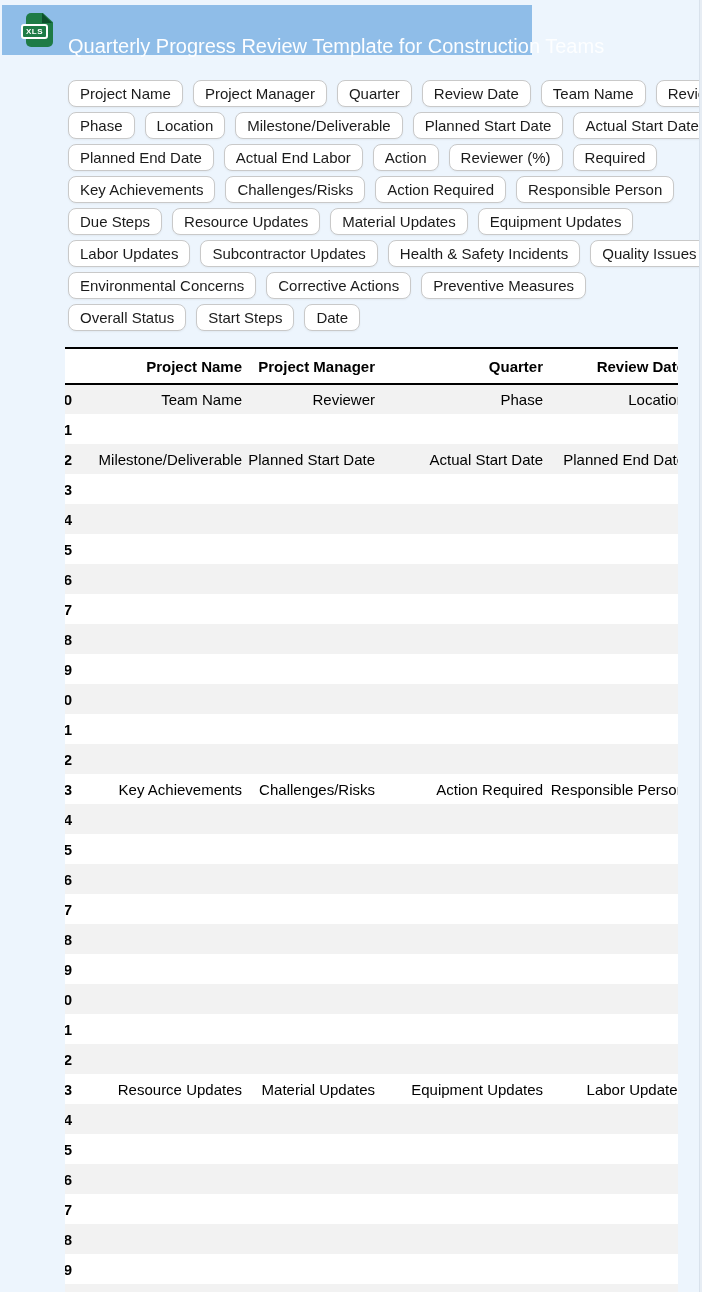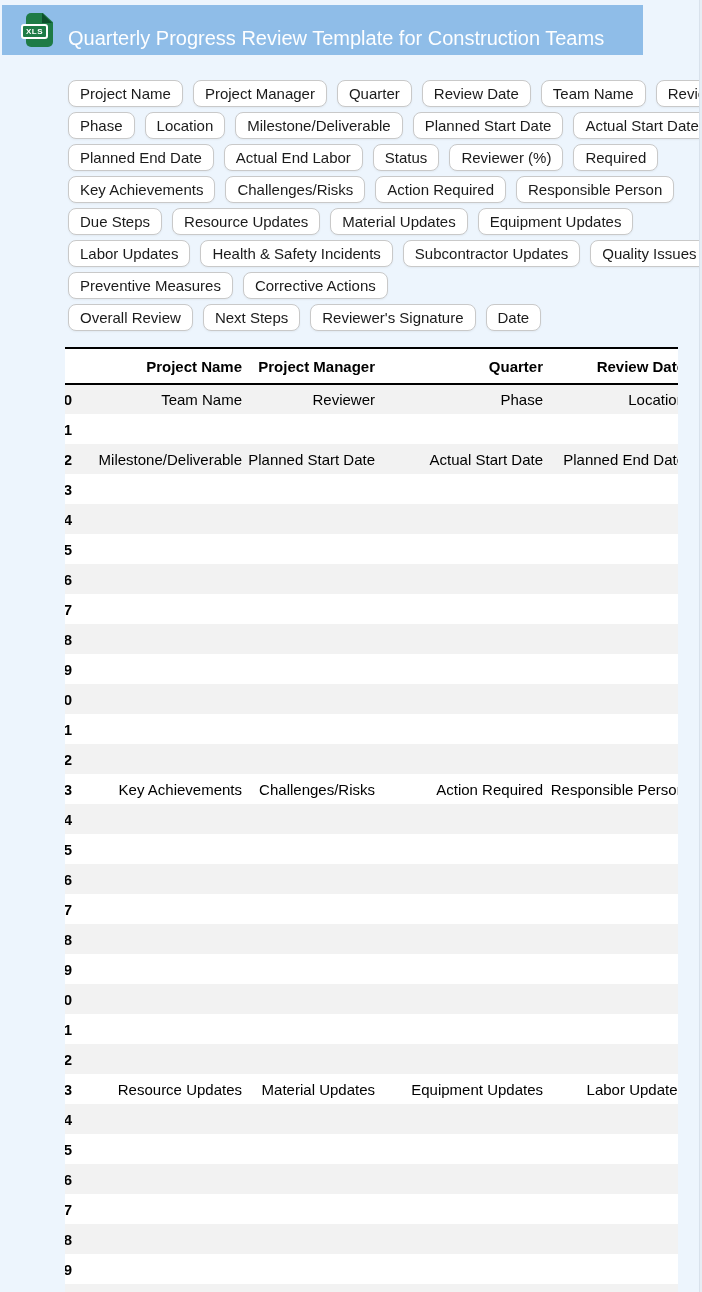--- a/index.html
+++ b/index.html
@@ -7,25 +7,25 @@
     width: 702px; height: 1292px;
     overflow: hidden;
     background: #edf5fd;
     font-family: "Liberation Sans", sans-serif;
     position: relative;
   }
 
   
   .banner {
     position: absolute; left: 2px; top: 5px;
-    width: 641px; height: 50px;
+    width: 530px; height: 50px;
     background: #8fbde8;
   }
   .banner-title {
-    position: absolute; left: 66px; top: 8px;
+    position: absolute; left: 66px; top: 16px;
     height: 50px; line-height: 50px;
     color: #fdfeff; font-size: 20px; font-weight: 500;
     white-space: nowrap;
   }
 
   
   .xls-icon { position: absolute; left: 24px; top: 8px; width: 27px; height: 34px; }
   .xls-body {
     position: absolute; inset: 0;
     background: #1e7b46;
@@ -128,50 +128,50 @@
     <div class="chip-row">
       <span class="chip">Phase</span>
       <span class="chip">Location</span>
       <span class="chip">Milestone/Deliverable</span>
       <span class="chip">Planned Start Date</span>
       <span class="chip">Actual Start Date</span>
     </div>
     <div class="chip-row">
       <span class="chip">Planned End Date</span>
       <span class="chip">Actual End Labor</span>
-      <span class="chip">Status</span>
+      <span class="chip">Action</span>
       <span class="chip">Reviewer (%)</span>
       <span class="chip">Required</span>
     </div>
     <div class="chip-row">
       <span class="chip">Key Achievements</span>
       <span class="chip">Challenges/Risks</span>
       <span class="chip">Action Required</span>
       <span class="chip">Responsible Person</span>
     </div>
     <div class="chip-row">
       <span class="chip">Due Steps</span>
       <span class="chip">Resource Updates</span>
       <span class="chip">Material Updates</span>
       <span class="chip">Equipment Updates</span>
     </div>
     <div class="chip-row">
       <span class="chip">Labor Updates</span>
+      <span class="chip">Subcontractor Updates</span>
       <span class="chip">Health &amp; Safety Incidents</span>
-      <span class="chip">Subcontractor Updates</span>
       <span class="chip">Quality Issues</span>
     </div>
     <div class="chip-row">
+      <span class="chip">Environmental Concerns</span>
+      <span class="chip">Corrective Actions</span>
       <span class="chip">Preventive Measures</span>
-      <span class="chip">Corrective Actions</span>
-    </div>
-    <div class="chip-row">
-      <span class="chip">Overall Review</span>
-      <span class="chip">Next Steps</span>
-      <span class="chip">Reviewer's Signature</span>
+    </div>
+    <div class="chip-row">
+      <span class="chip">Overall Status</span>
+      <span class="chip">Start Steps</span>
       <span class="chip">Date</span>
     </div>
   </div>
 
 <div class="table-viewport">
   <table class="data-table">
     <colgroup>
       <col style="width:40px">
       <col style="width:170px">
       <col style="width:133px">

